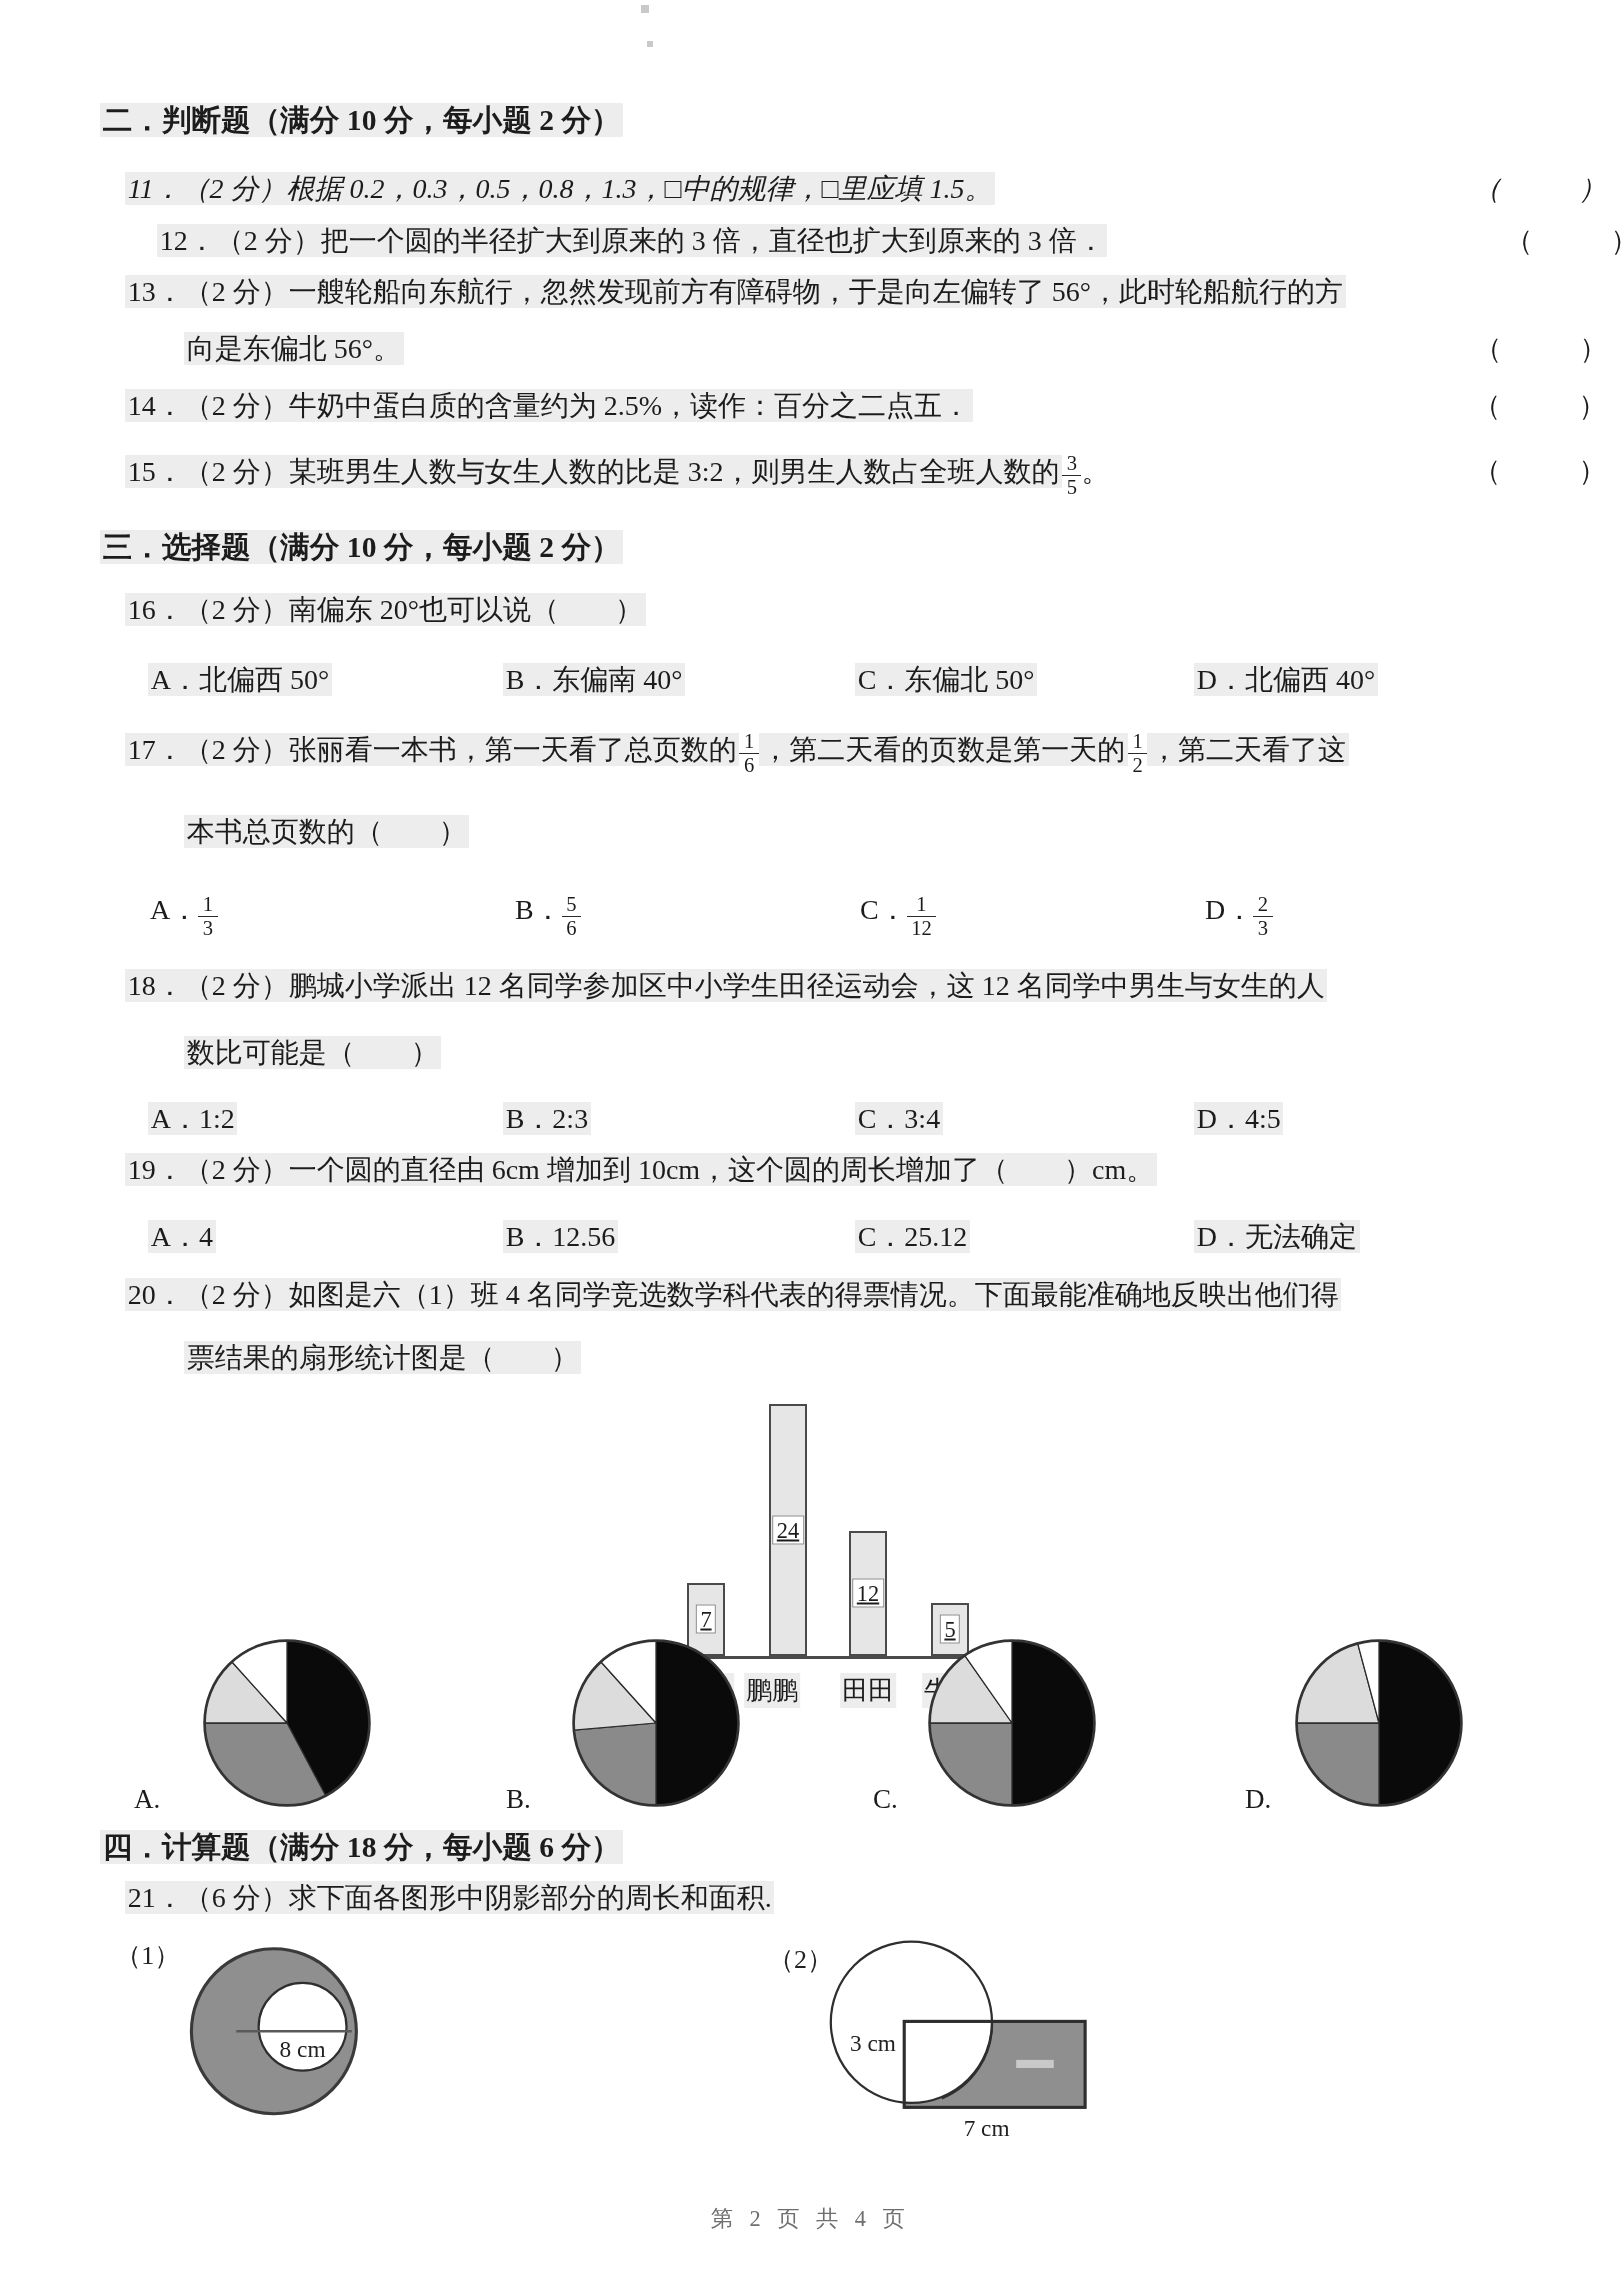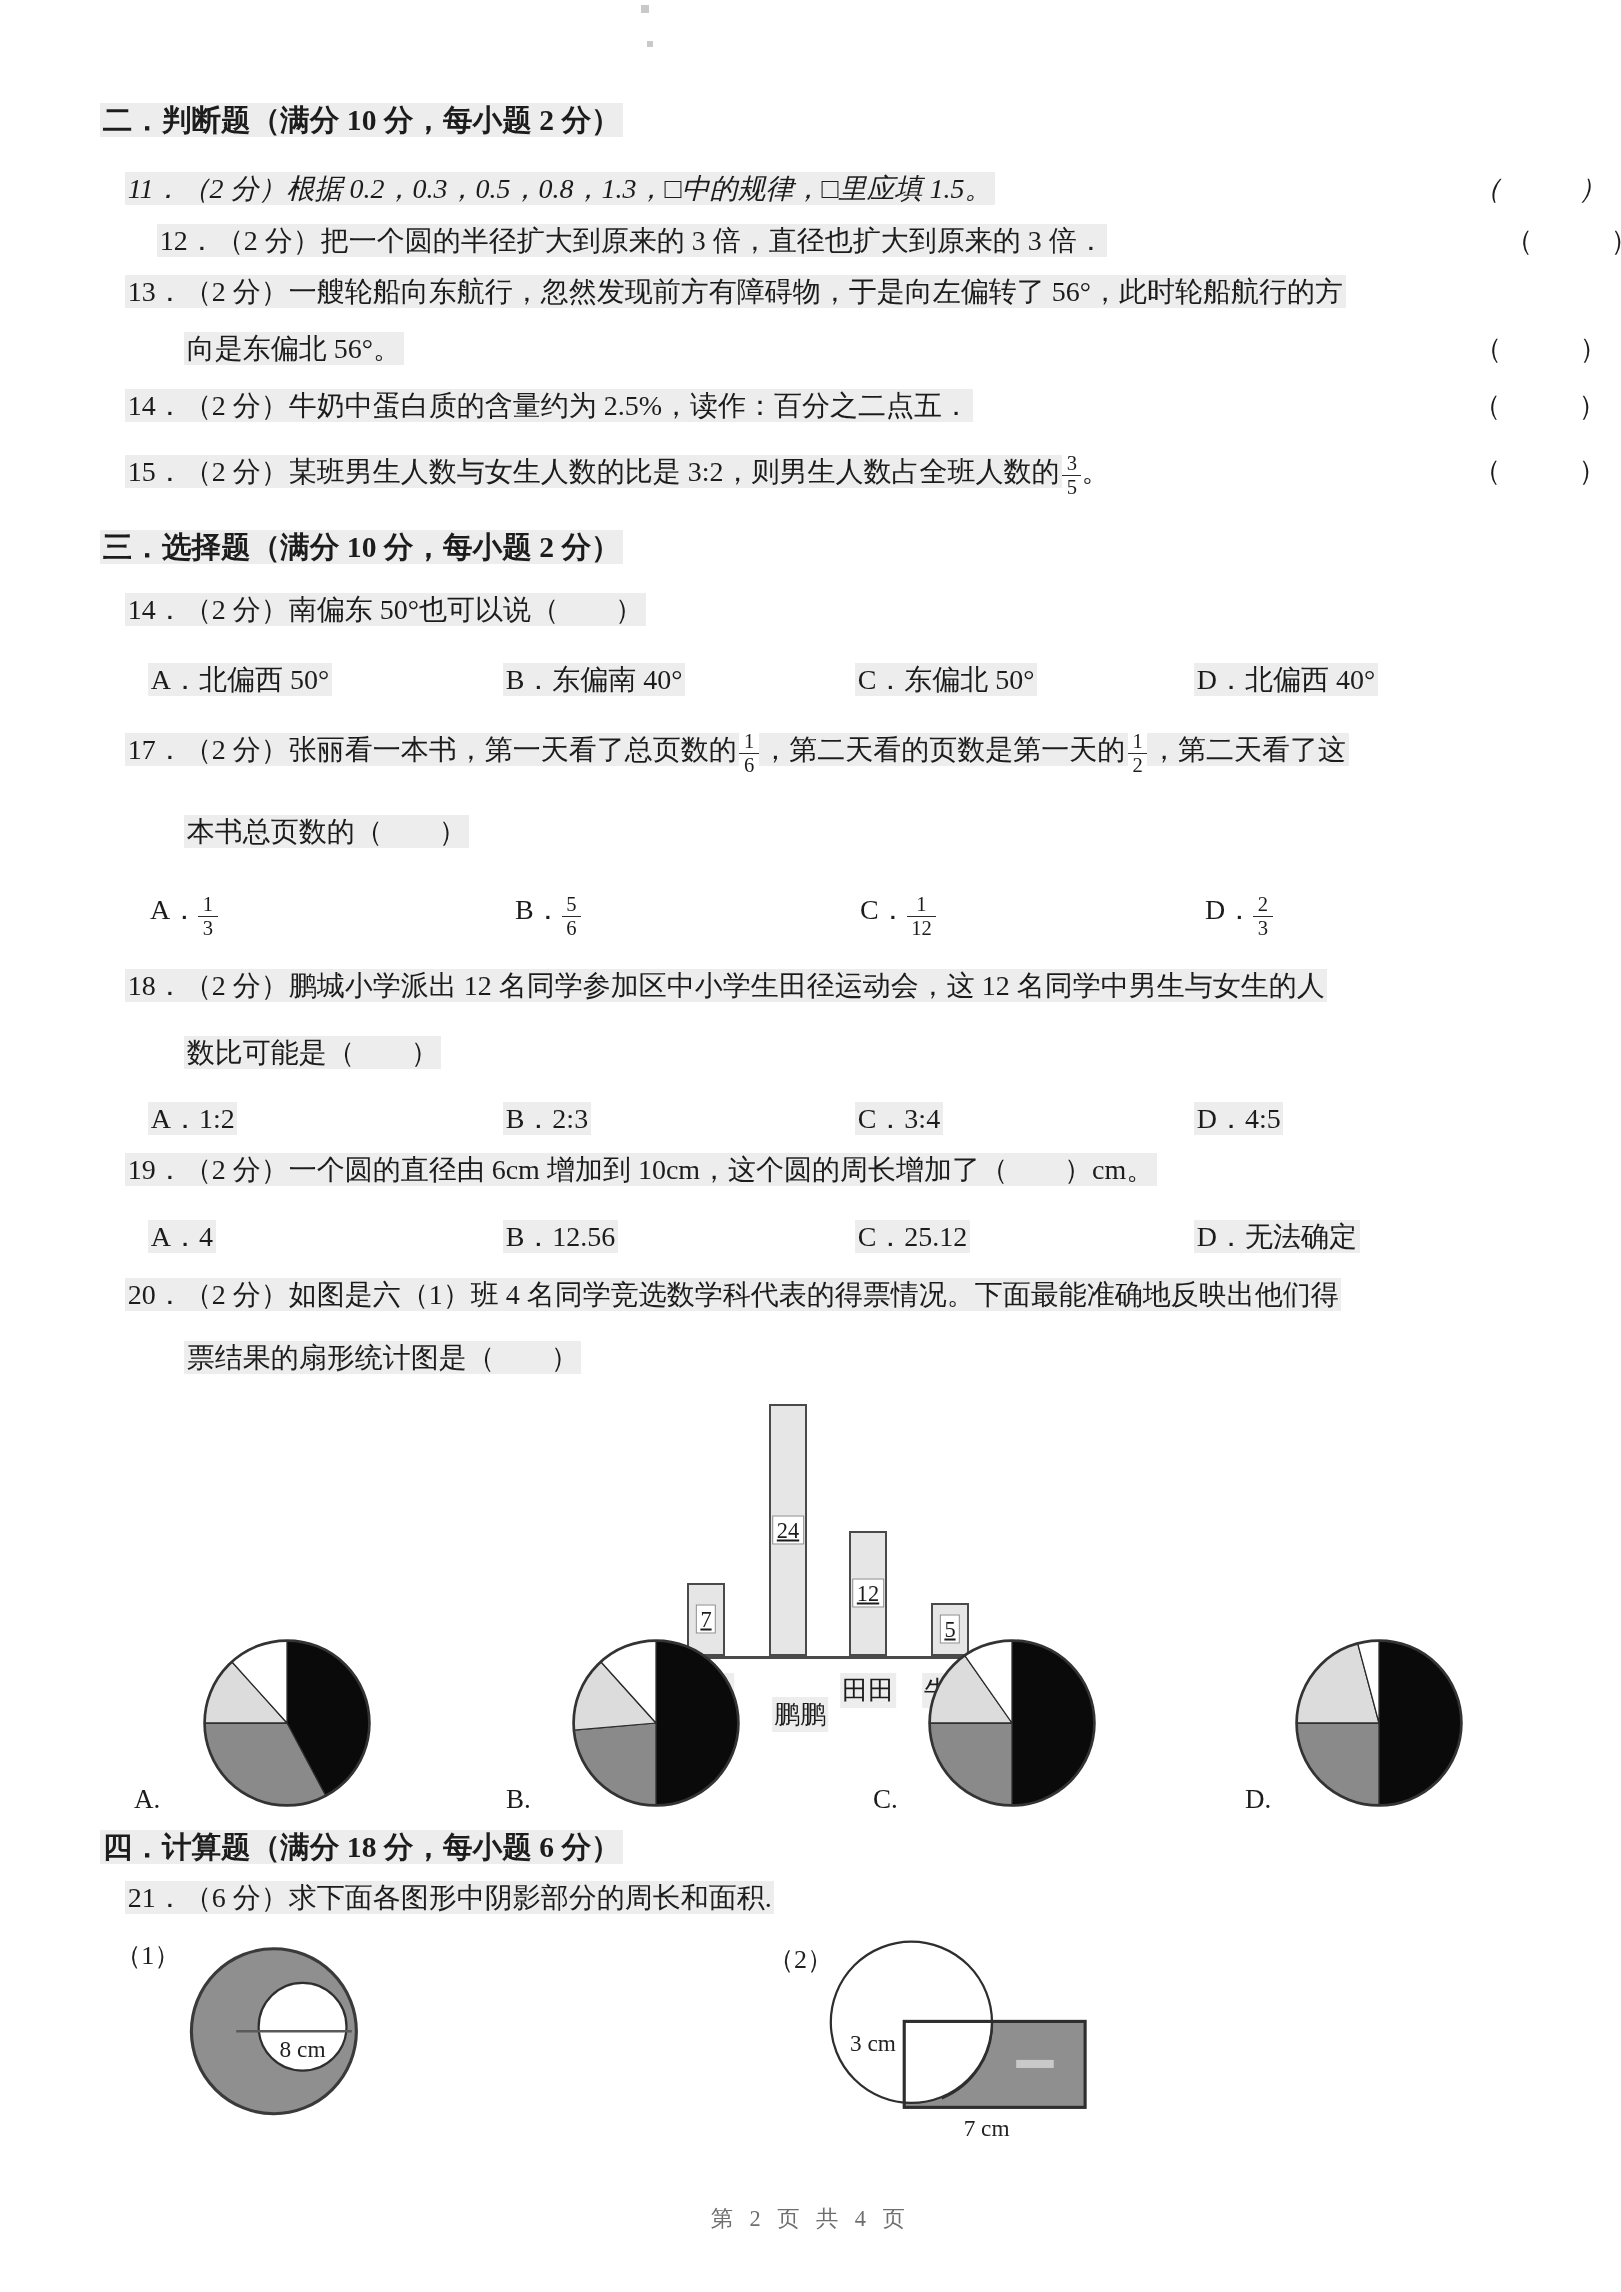--- a/index.html
+++ b/index.html
@@ -62,21 +62,21 @@
   </div>
 
   <div class="row" style="top:452px;">
     <span class="hl">15．（2 分）某班男生人数与女生人数的比是 3:2，则男生人数占全班人数的</span><span class="frac"><span class="num">3</span><span class="den">5</span></span><span>。</span>
     <span class="bracket">（　　）</span>
   </div>
 
   <div class="sect" style="top:527px;"><span class="hl">三．选择题（满分 10 分，每小题 2 分）</span></div>
 
   <div class="row" style="top:591px;">
-    <span class="hl">14．（2 分）南偏东 50°也可以说（　　）</span>
+    <span class="hl">16．（2 分）南偏东 20°也可以说（　　）</span>
   </div>
   <div class="opt" style="left:148px;top:661px;"><span class="hl">A．北偏西 50°</span></div>
   <div class="opt" style="left:503px;top:661px;"><span class="hl">B．东偏南 40°</span></div>
   <div class="opt" style="left:855px;top:661px;"><span class="hl">C．东偏北 50°</span></div>
   <div class="opt" style="left:1194px;top:661px;"><span class="hl">D．北偏西 40°</span></div>
 
   <div class="row" style="top:730px;">
     <span class="hl">17．（2 分）张丽看一本书，第一天看了总页数的</span><span class="frac"><span class="num">1</span><span class="den">6</span></span><span class="hl">，第二天看的页数是第一天的</span><span class="frac"><span class="num">1</span><span class="den">2</span></span><span class="hl">，第二天看了这</span>
   </div>
   <div class="row indent" style="top:813px;">
@@ -113,21 +113,21 @@
     <span class="hl">票结果的扇形统计图是（　　）</span>
   </div>
 
   <div class="chartbox" id="barchart">
     <div class="axis"></div>
   <div class="bar" style="left: 22.4px; height: 73px;"></div>
       <div class="barval" style="left: 41px; top: 222px;">7</div>
       <div class="barname" style="left: 41px;">悦悦</div>
       <div class="bar" style="left: 104px; height: 252px;"></div>
       <div class="barval" style="left: 123px; top: 133px;">24</div>
-      <div class="barname" style="left: 135px; margin-top: 24px;">鹏鹏</div>
+      <div class="barname" style="left: 107px;">鹏鹏</div>
       <div class="bar" style="left: 184px; height: 125px;"></div>
       <div class="barval" style="left: 203px; top: 196px;">12</div>
       <div class="barname" style="left: 203px;">田田</div>
       <div class="bar" style="left: 266px; height: 53px;"></div>
       <div class="barval" style="left: 285px; top: 232px;">5</div>
       <div class="barname" style="left: 285px;">牛牛</div>
     </div>
 
   <div id="pies">
       <svg width="172" height="172" viewBox="0 0 192 192" style="position: absolute; left: 201px; top: 1637px;">

